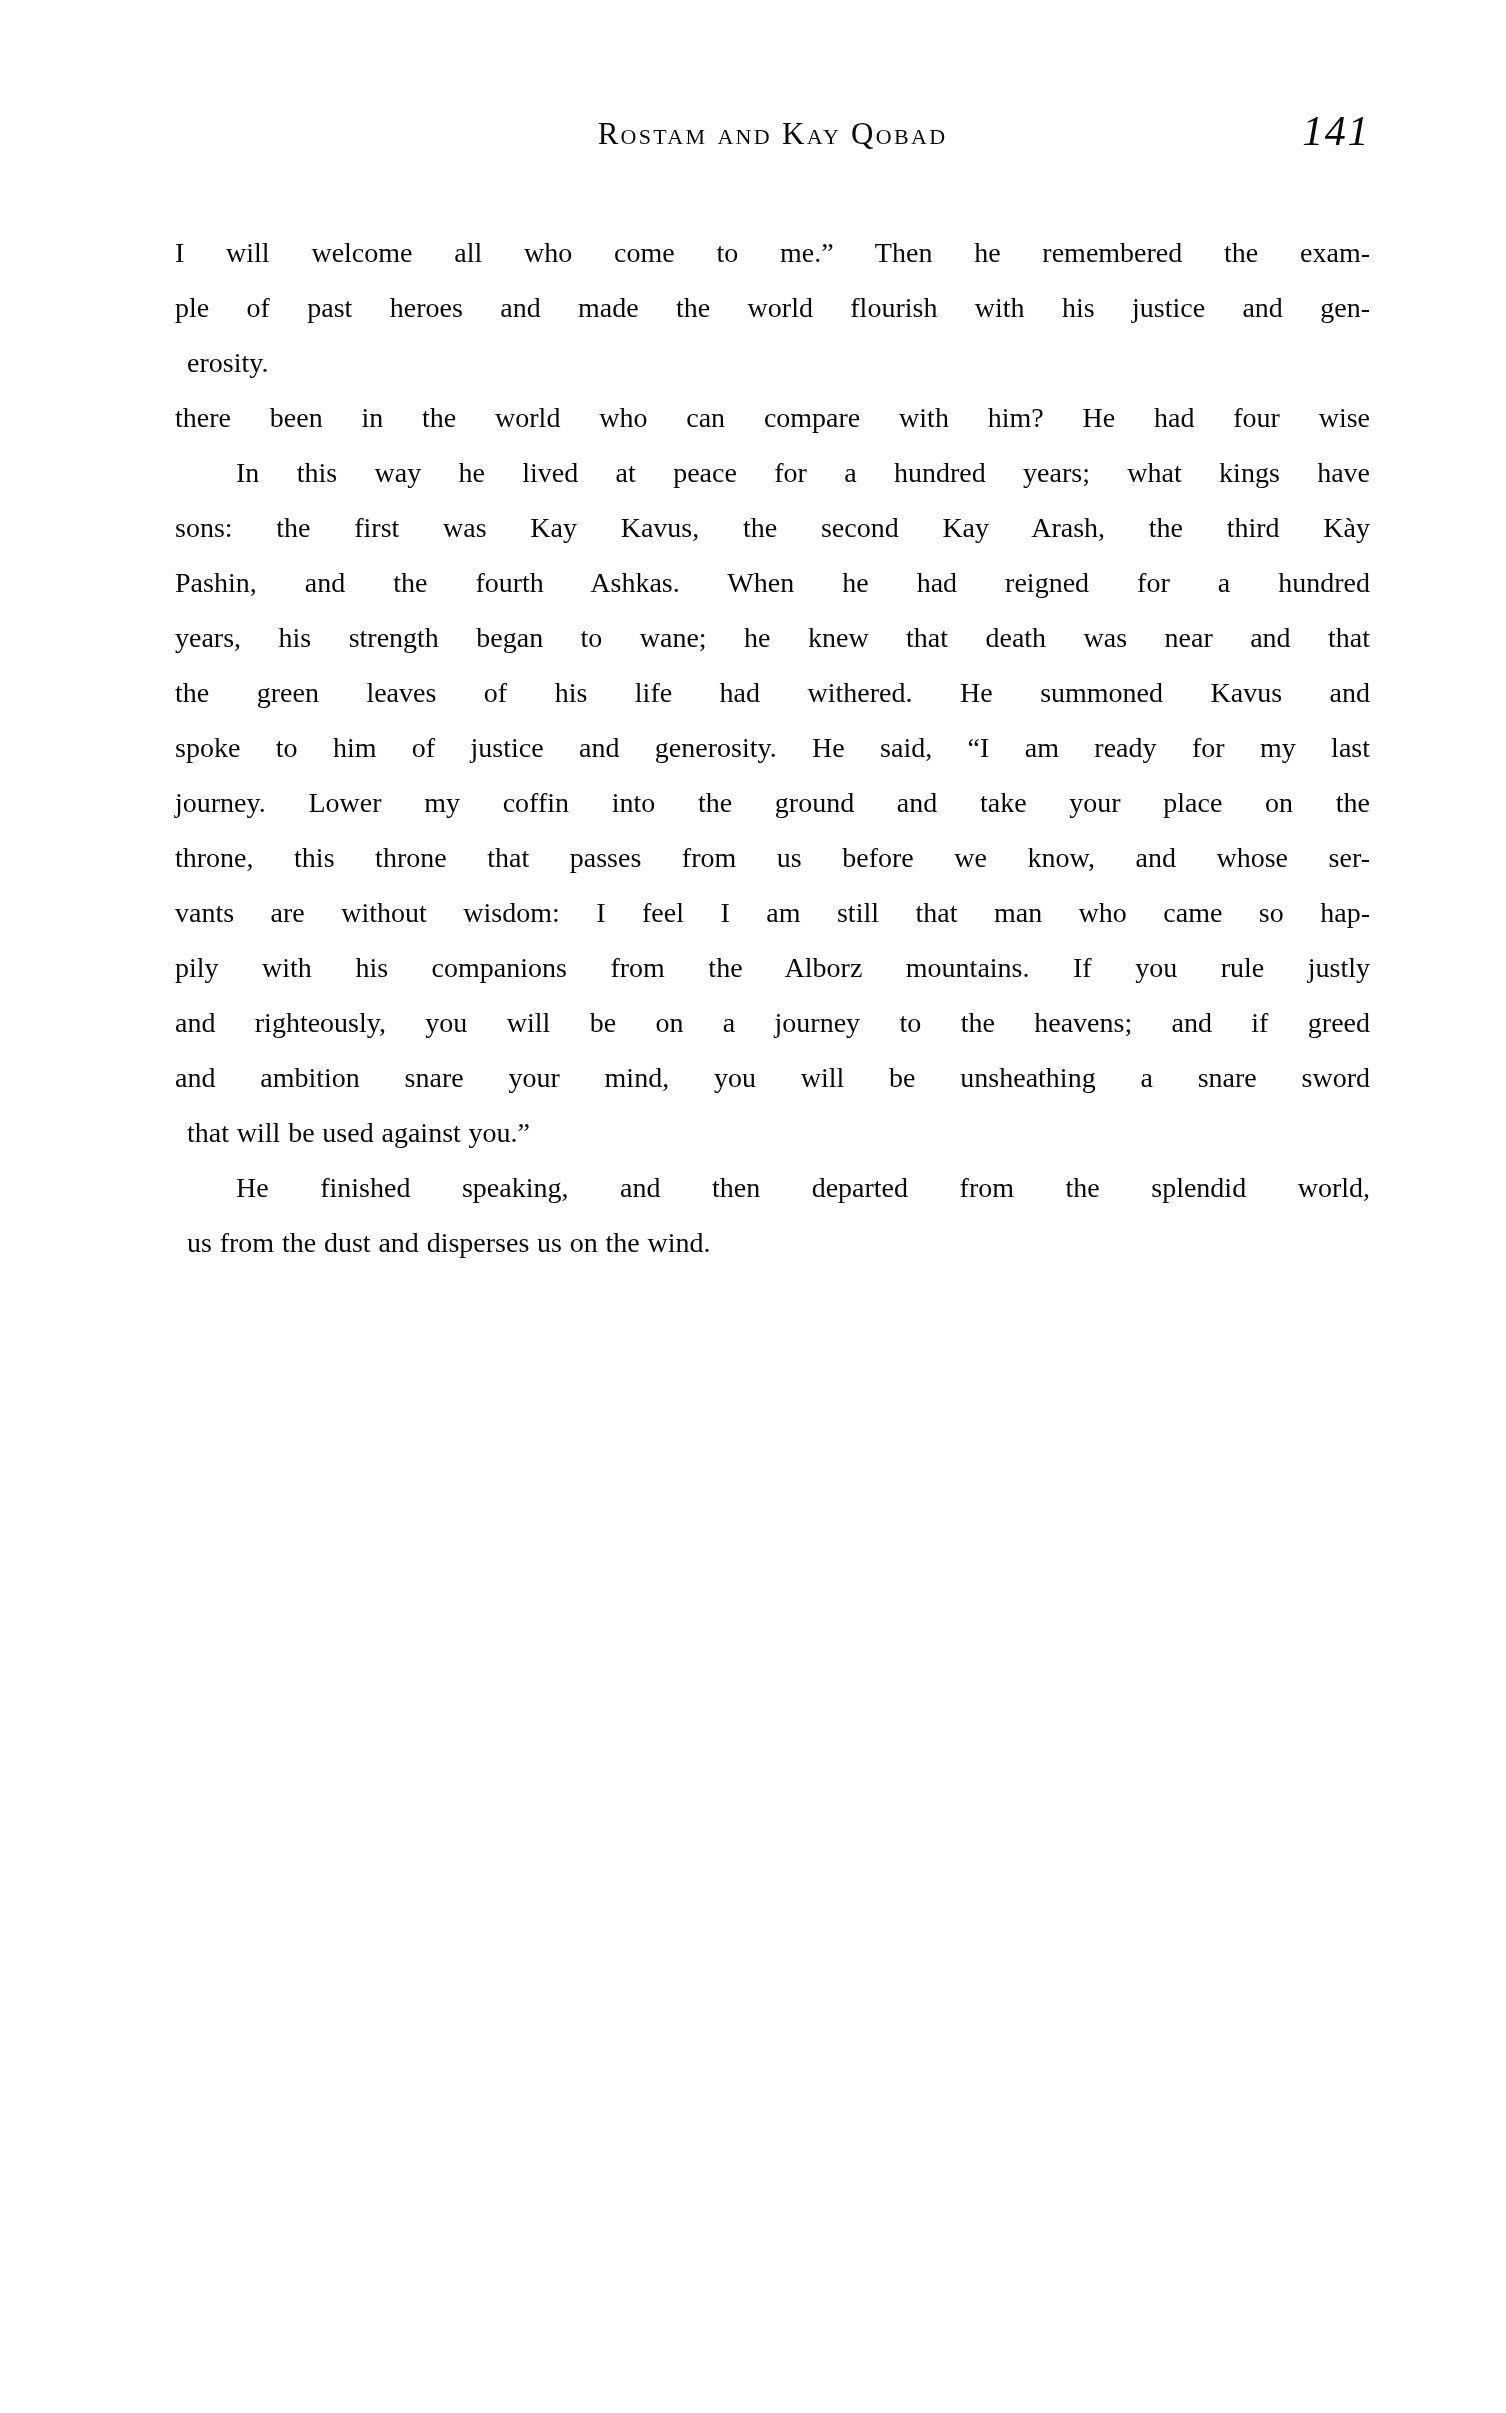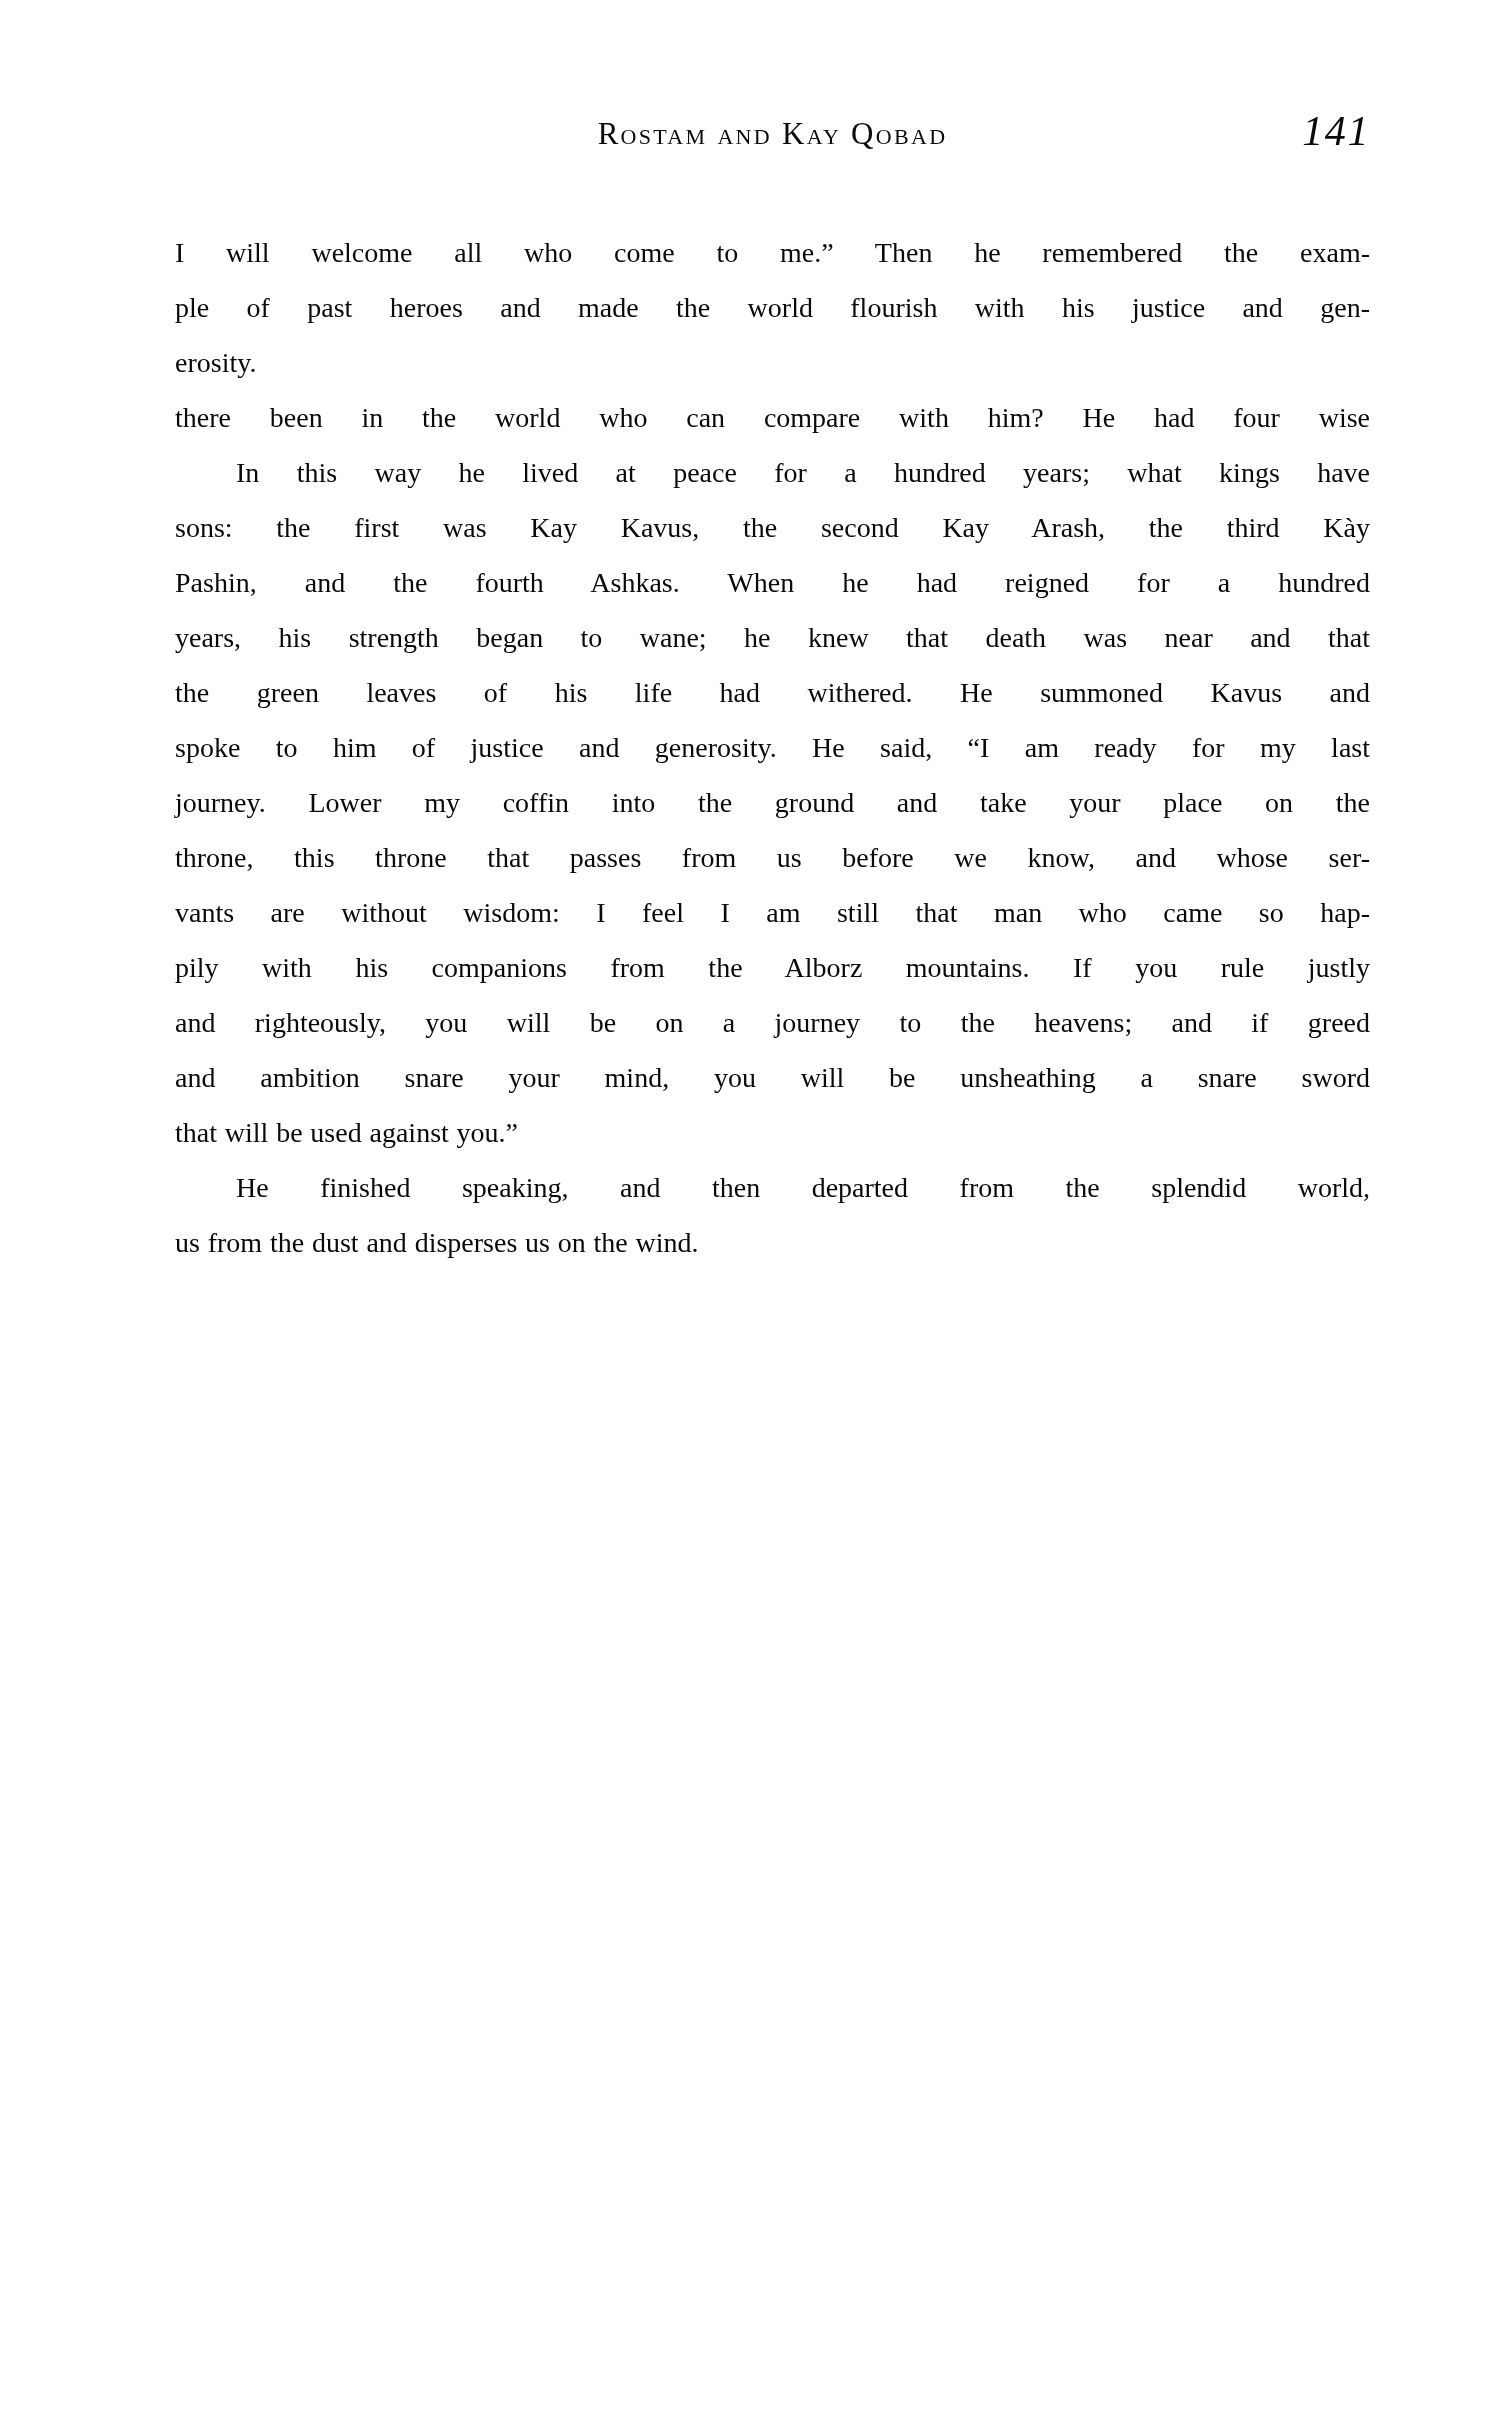--- a/index.html
+++ b/index.html
@@ -50,20 +50,21 @@
     font-size: 28px;
     line-height: 55px;
     height: 55px;
     text-align: justify;
     text-align-last: justify;
     word-spacing: 0.8px;
   }
   .line.last {
     text-align: left;
     text-align-last: left;
+    margin-left: 12px;
   }
   .line.indent {
     text-indent: 61px;
   }
 </style>
 </head>
 <body style="background: rgb(255, 255, 255);">
 
 <div class="page" style="color: rgb(10, 10, 10);">
 

